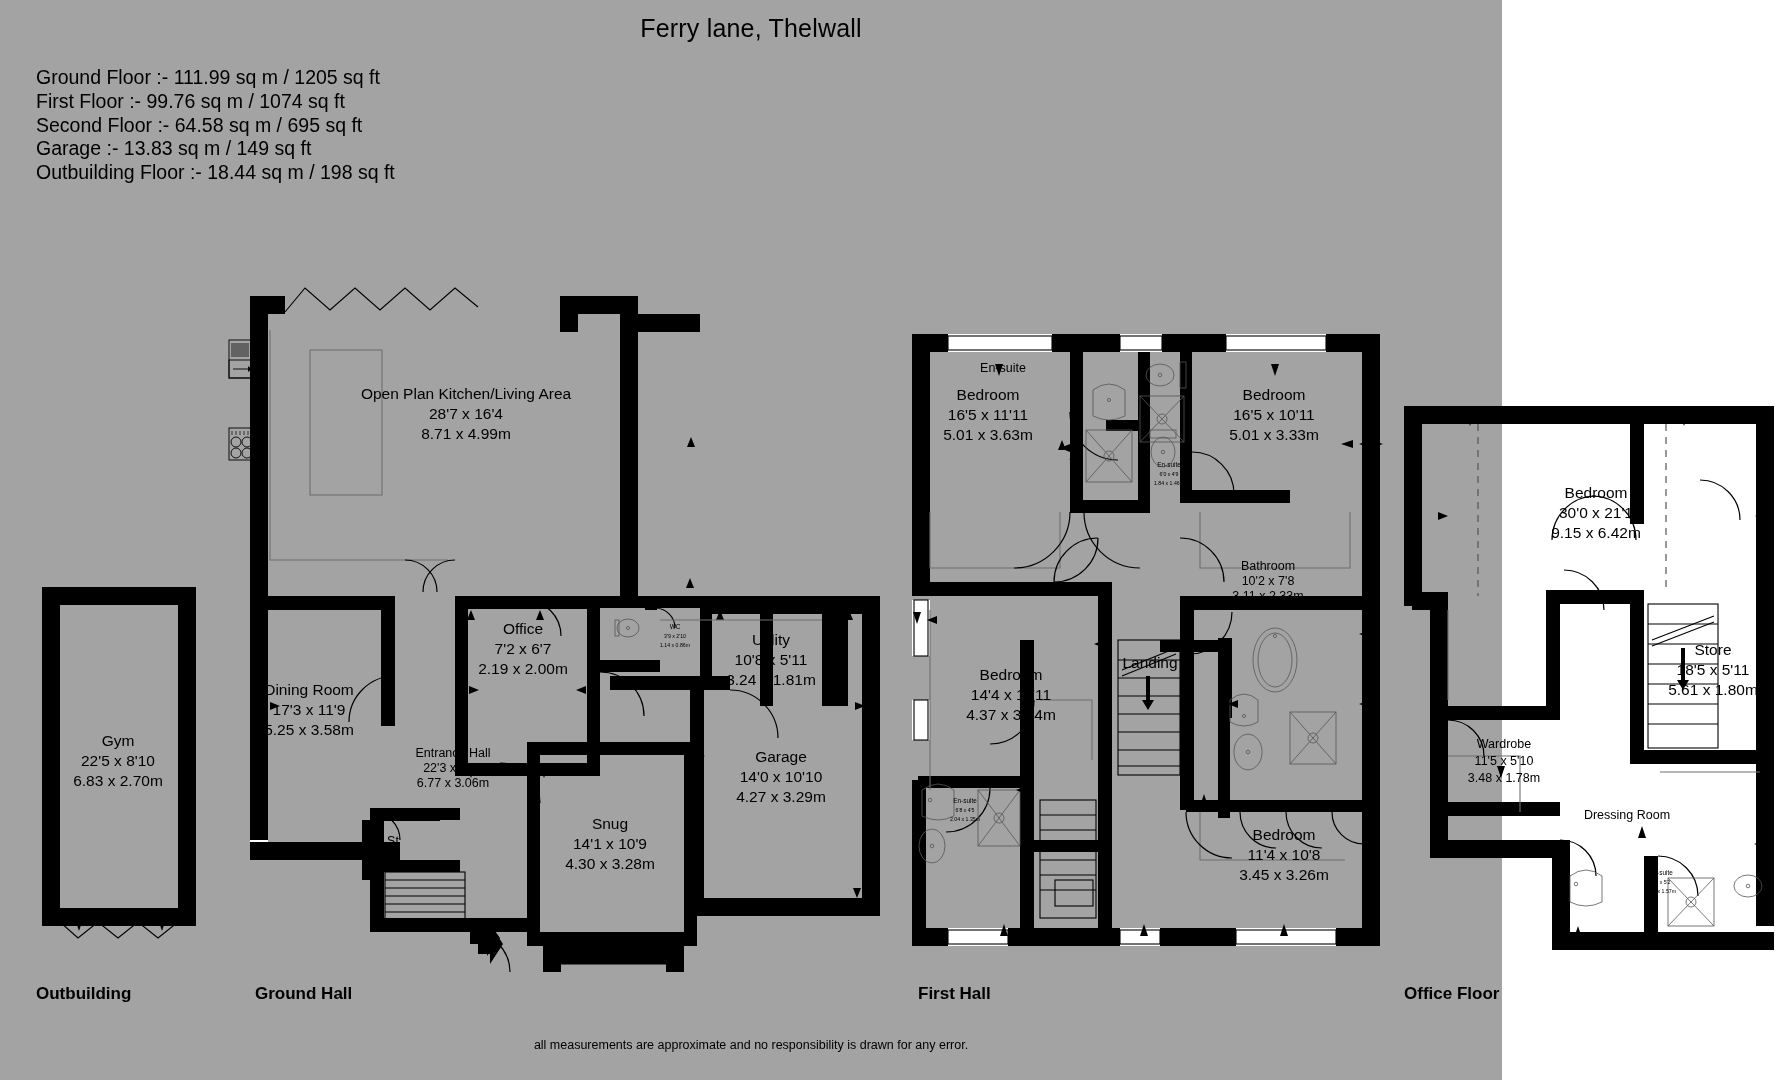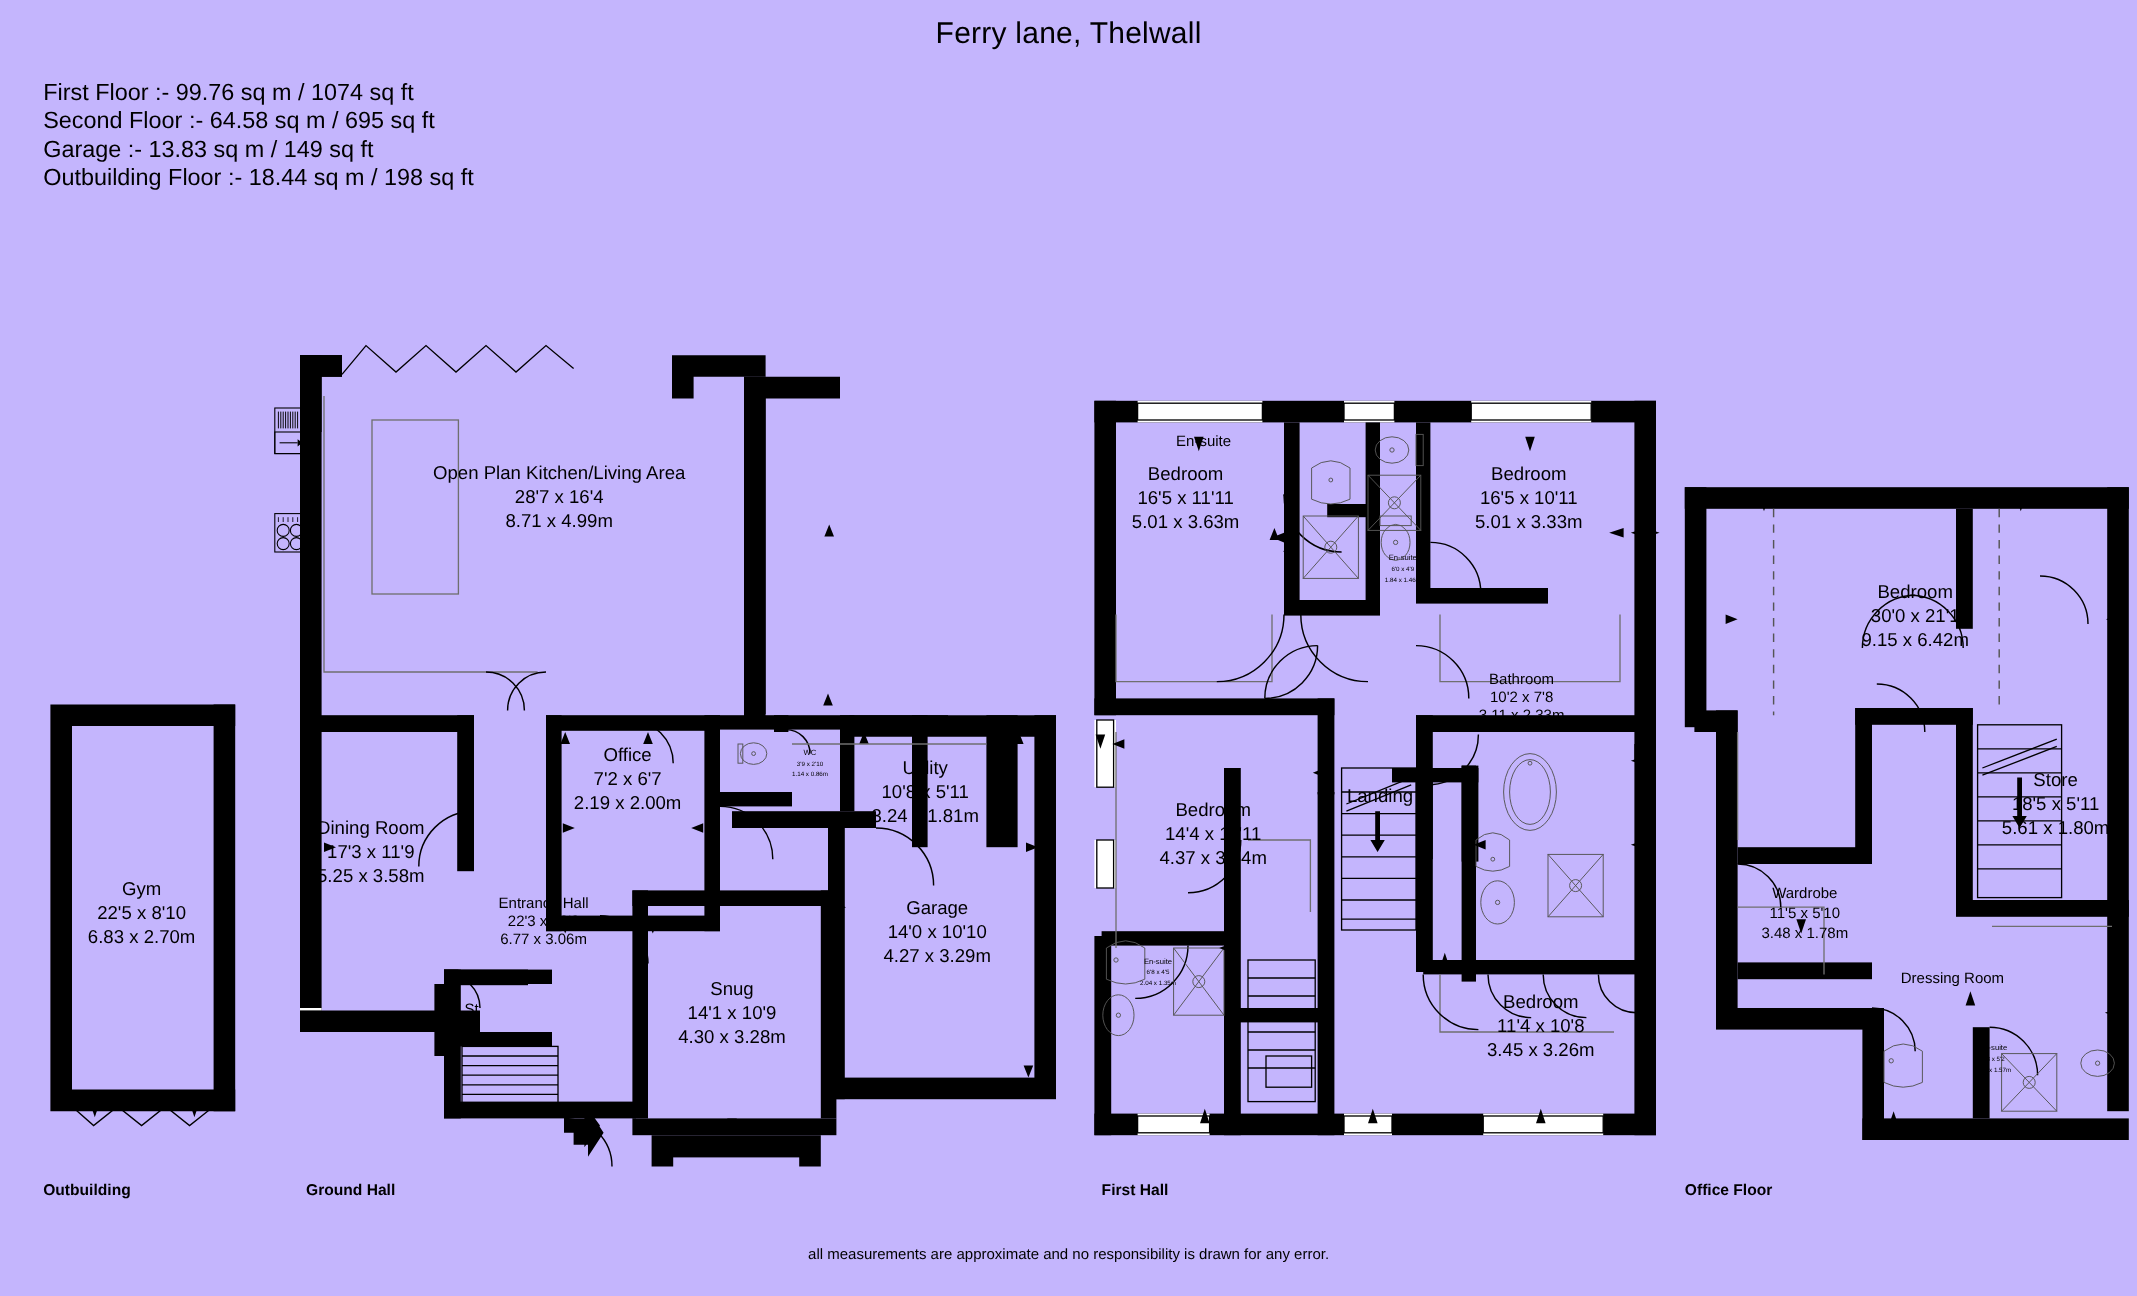--- a/index.html
+++ b/index.html
@@ -6,23 +6,23 @@
   html, body {
     margin: 0; padding: 0;
     background: #ffffff;
     width: 1781px; height: 1080px;
     font-family: "Liberation Sans", sans-serif;
     color: #000000;
     overflow: hidden;
   }
   #page {
     position: relative;
-    width: 1781px;
+    width: 1502px;
     height: 1080px;
-    background: #c4b5fd;
+    background: #a3a3a3;
   }
   
   .plan-title {
     position: absolute;
     left: 0; right: 0;
     top: 14px;
     text-align: center;
     font-size: 25px;
     letter-spacing: .2px;
   }
@@ -37,21 +37,21 @@
   .footer {
     position: absolute;
     left: 0; right: 0;
     bottom: 26px;
     text-align: center;
     font-size: 12.5px;
     line-height: 17px;
   }
   .floor-caption {
     position: absolute;
-    font-size: 13px;
+    font-size: 17px;
     font-weight: bold;
     text-align: center;
   }
   
   #plan-svg { position: absolute; left: 0; top: 0; }
   .rm { font-family: "Liberation Sans", sans-serif; font-size: 15.5px; text-anchor: middle; }
   .rm-s { font-family: "Liberation Sans", sans-serif; font-size: 12.5px; text-anchor: middle; }
   .rm-xs { font-family: "Liberation Sans", sans-serif; font-size: 6.4px; text-anchor: middle; }
   .rm-xxs { font-family: "Liberation Sans", sans-serif; font-size: 5.2px; text-anchor: middle; }
   .wall { fill: #000; }
@@ -64,20 +64,21 @@
   .arr { fill: #000; }
 </style>
 </head>
 <body>
 
 <div id="page">
 
   <div class="plan-title">Ferry lane, Thelwall</div>
 
   <div class="area-summary">
+    <div>Ground Floor :- 111.99 sq m / 1205 sq ft</div>
     <div>First Floor :- 99.76 sq m / 1074 sq ft</div>
     <div>Second Floor :- 64.58 sq m / 695 sq ft</div>
     <div>Garage :- 13.83 sq m / 149 sq ft</div>
     <div>Outbuilding Floor :- 18.44 sq m / 198 sq ft</div>
   </div>
 
   <div class="floor-caption" style="left:36px; top:984px;">Outbuilding</div>
   <div class="floor-caption" style="left:255px; top:984px;">Ground Hall</div>
   <div class="floor-caption" style="left:918px; top:984px;">First Hall</div>
   <div class="floor-caption" style="left:1404px; top:984px;">Office Floor</div>

